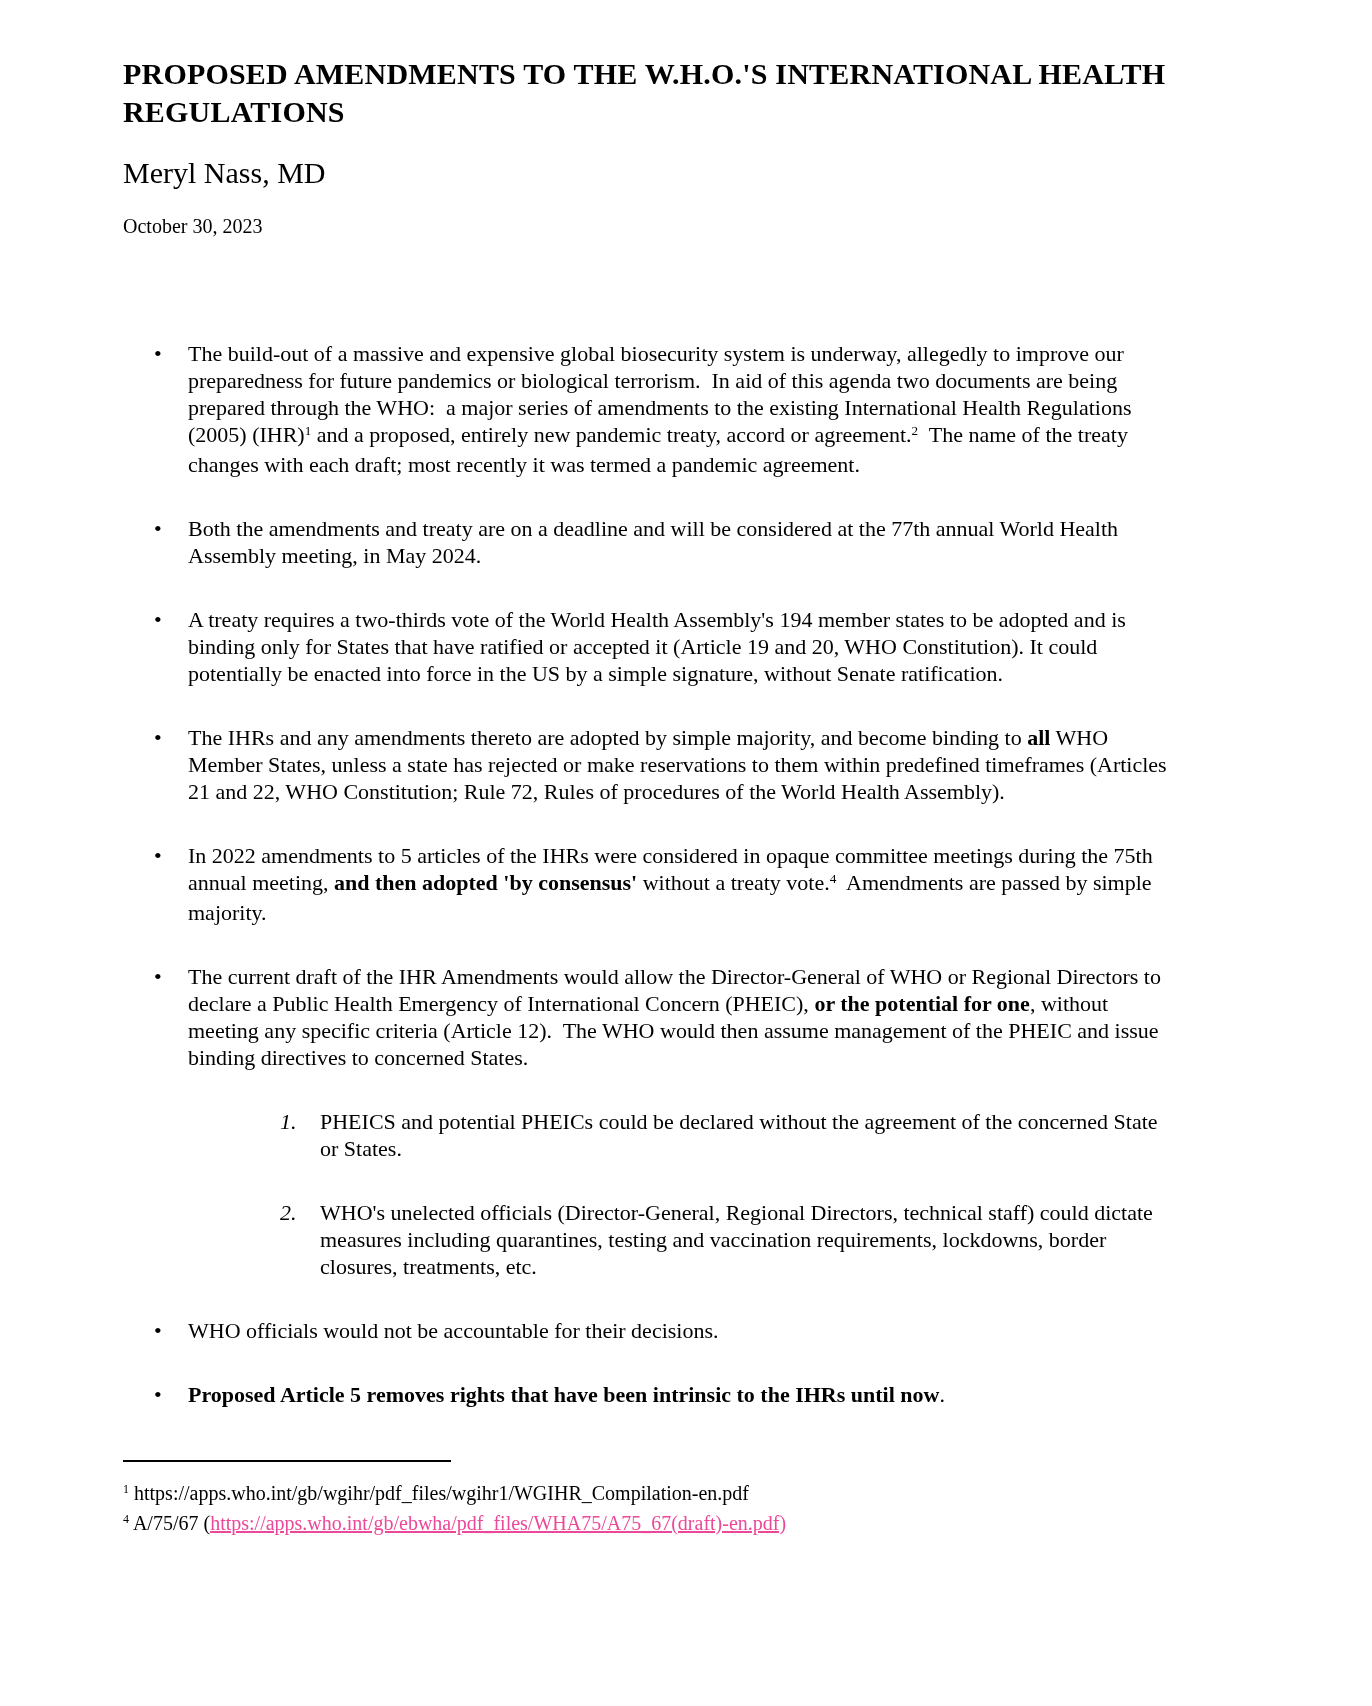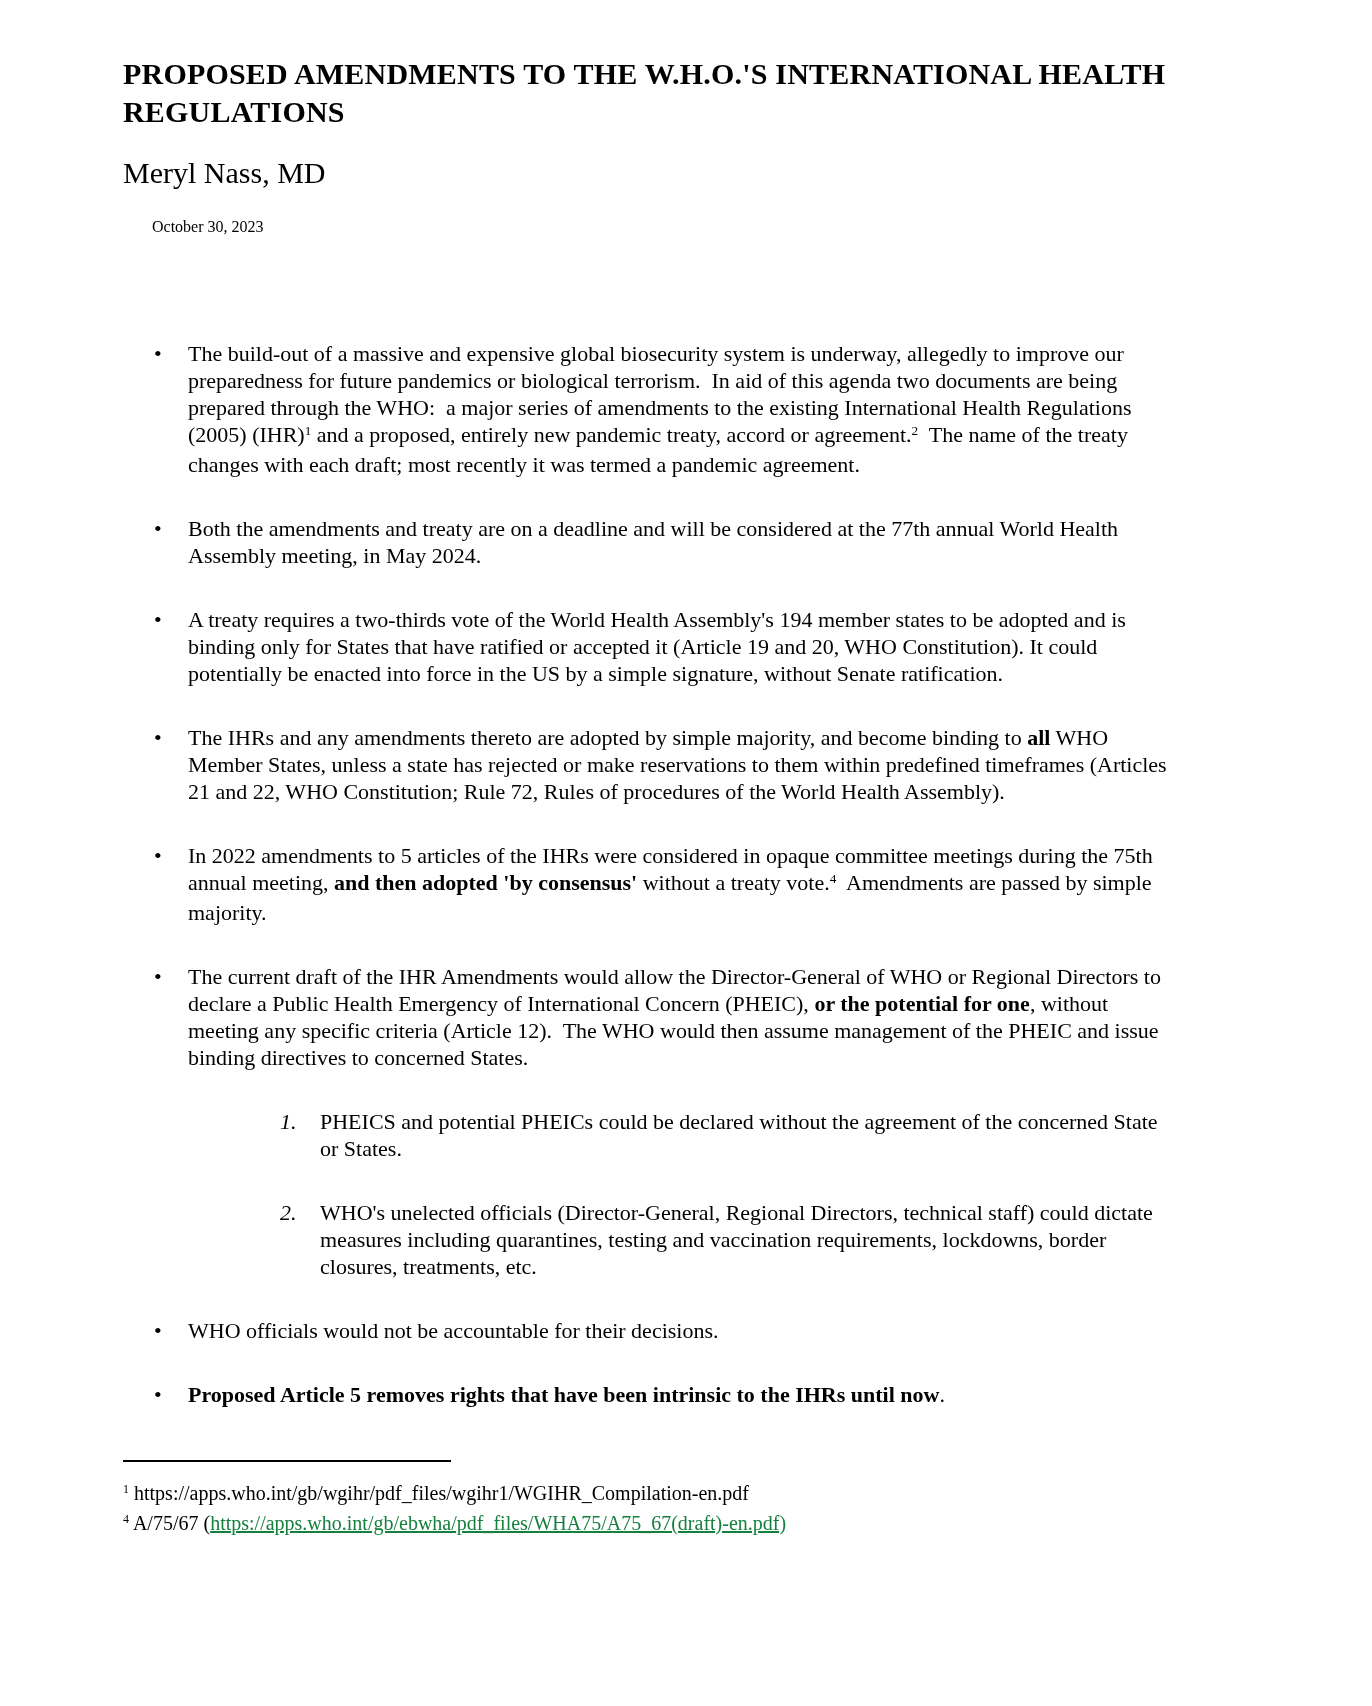--- a/index.html
+++ b/index.html
@@ -18,21 +18,21 @@
     width: 1372px;
   }
   .doc-title {
     font-size: 30px;
     font-weight: bold;
     line-height: 38px;
     margin-bottom: 28px;
     letter-spacing: 0.2px;
   }
   .byline { font-size: 30px; line-height: 27px; margin-bottom: 27px; }
-  .dateline { font-size: 16px; line-height: 27px; margin-bottom: 100px; margin-left: 29px; }
+  .dateline { font-size: 20px; line-height: 27px; margin-bottom: 100px; }
   .body-list { font-size: 22px; line-height: 27px; }
   .item { position: relative; white-space: pre-wrap; margin-bottom: 37px; }
   .item.bullet { padding-left: 65px; }
   .item.bullet > .marker { position: absolute; left: 31px; top: 0; }
   .item.numbered { padding-left: 197px; }
   .item.numbered > .marker { position: absolute; left: 157px; top: 0; font-style: italic; }
   .item b { font-weight: bold; }
   .item sup, .footnote sup {
     font-size: 0.6em;
     vertical-align: baseline;
@@ -74,17 +74,17 @@
         <div class="item numbered"><span class="marker">1.</span><span><span>PHEICS and potential PHEICs could be declared without the agreement of the concerned State or States.</span></span></div>
         <div class="item numbered"><span class="marker">2.</span><span><span>WHO's unelected officials (Director-General, Regional Directors, technical staff) could dictate measures including quarantines, testing and vaccination requirements, lockdowns, border closures, treatments, etc.</span></span></div>
         <div class="item bullet"><span class="marker">•</span><span><span>WHO officials would not be accountable for their decisions.</span></span></div>
         <div class="item bullet"><span class="marker">•</span><span><b>Proposed Article 5 removes rights that have been intrinsic to the IHRs until now</b><span>.</span></span></div>
       </div>
 
     <hr class="footnote-sep">
 
     <div class="footnotes">
         <div class="footnote"><sup>1</sup><span> https://apps.who.int/gb/wgihr/pdf_files/wgihr1/WGIHR_Compilation-en.pdf</span></div>
-        <div class="footnote"><sup>4</sup><span> A/75/67 (</span><a style="color: #15803d;">https://apps.who.int/gb/ebwha/pdf_files/WHA75/A75_67(draft)-en.pdf)</a></div>
+        <div class="footnote"><sup>4</sup><span> A/75/67 (</span><a style="color: #ec4899;">https://apps.who.int/gb/ebwha/pdf_files/WHA75/A75_67(draft)-en.pdf)</a></div>
       </div>
 
   </div>
 </div>
 
 </body></html>

